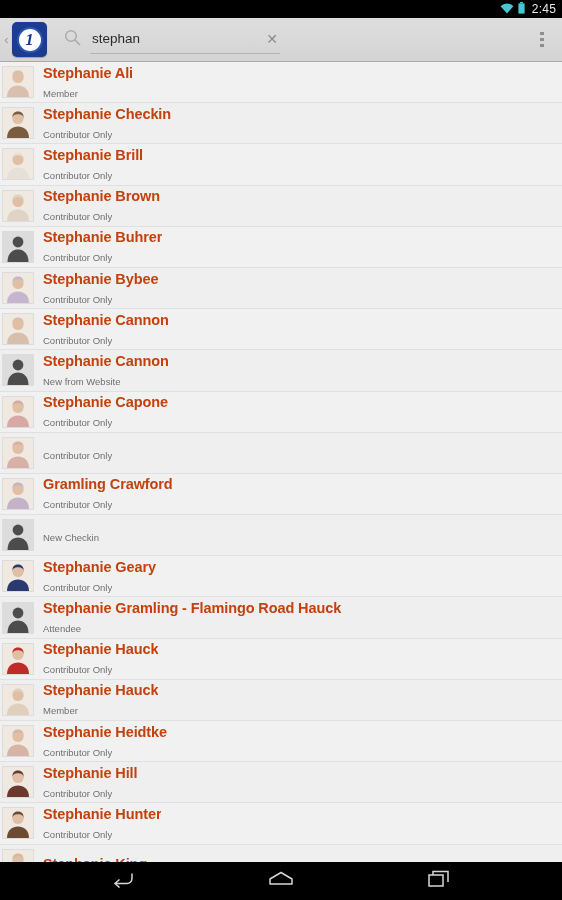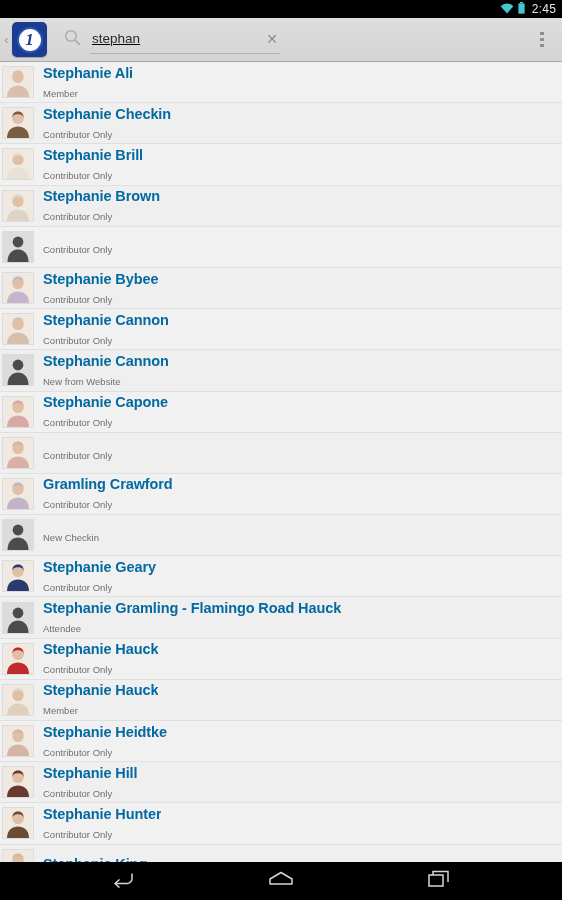--- a/index.html
+++ b/index.html
@@ -67,21 +67,20 @@
     height: 44px;
   }
   .search-icon { flex: 0 0 auto; margin-right: 9px; opacity: .42; }
   .search-field {
     position: relative;
     flex: 1 1 auto;
     max-width: 190px;
     height: 28px;
     display: flex; align-items: center;
     border-bottom: 1px solid #b4b4b4;
-    text-decoration: underline;
   }
   .search-input {
     border: 0; outline: 0; background: transparent;
     font-family: "Liberation Sans", sans-serif;
     font-size: 13.5px; color: #2b2b2b;
     width: 100%; padding: 0 20px 2px 2px;
   }
   .clear-icon {
     position: absolute; right: 2px; top: 50%;
     transform: translateY(-50%);
@@ -125,21 +124,21 @@
   }
   .avatar svg { display: block; }
   .avatar.photo { background: #cfc3b8; }
 
   .row-text {
     margin-left: 9px;
     display: flex; flex-direction: column; justify-content: center;
     overflow: hidden;
   }
   .row-name {
-    font-size: 14.5px; font-weight: bold; color: #0369a1;
+    font-size: 14.5px; font-weight: bold; color: #c2410c;
     line-height: 17px; white-space: nowrap;
     letter-spacing: -.1px;
   }
   .row-sub {
     font-size: 9.5px; color: #6f6f6f;
     line-height: 12px; white-space: nowrap;
     margin-top: 6px;
   }
 
   
@@ -261,20 +260,21 @@
     </div>
     <div class="list-item">
       <div class="avatar">
         <svg width="30" height="30" viewBox="0 0 30 30">
           <rect width="30" height="30" fill="#dcdcdc"></rect>
           <circle cx="15" cy="10" r="5.4" fill="#4c4c4c"></circle>
           <path d="M4.5 30 C4.5 21 10 17.5 15 17.5 C20 17.5 25.5 21 25.5 30 Z" fill="#4c4c4c"></path>
         </svg>
       </div>
       <div class="row-text">
+        <div class="row-name">Stephanie Buhrer</div>
         <div class="row-sub">Contributor Only</div>
       </div>
     </div>
     <div class="list-item">
       <div class="avatar photo">
         <svg width="30" height="30" viewBox="0 0 30 30">
           <rect width="30" height="30" fill="#efe9e2"></rect>
           <circle cx="15" cy="10.5" r="5.6" fill="#e0bfa4"></circle>
           <path d="M15 3.5 C19 3.5 20.6 6 20.6 9.2 L20.6 11 C20.6 7 18 6.2 15 6.2 C12 6.2 9.4 7 9.4 11 L9.4 9.2 C9.4 6 11 3.5 15 3.5 Z" fill="#c6b5cf"></path>
           <path d="M4 30 C4 22 9.5 18.5 15 18.5 C20.5 18.5 26 22 26 30 Z" fill="#c6b5cf"></path>

